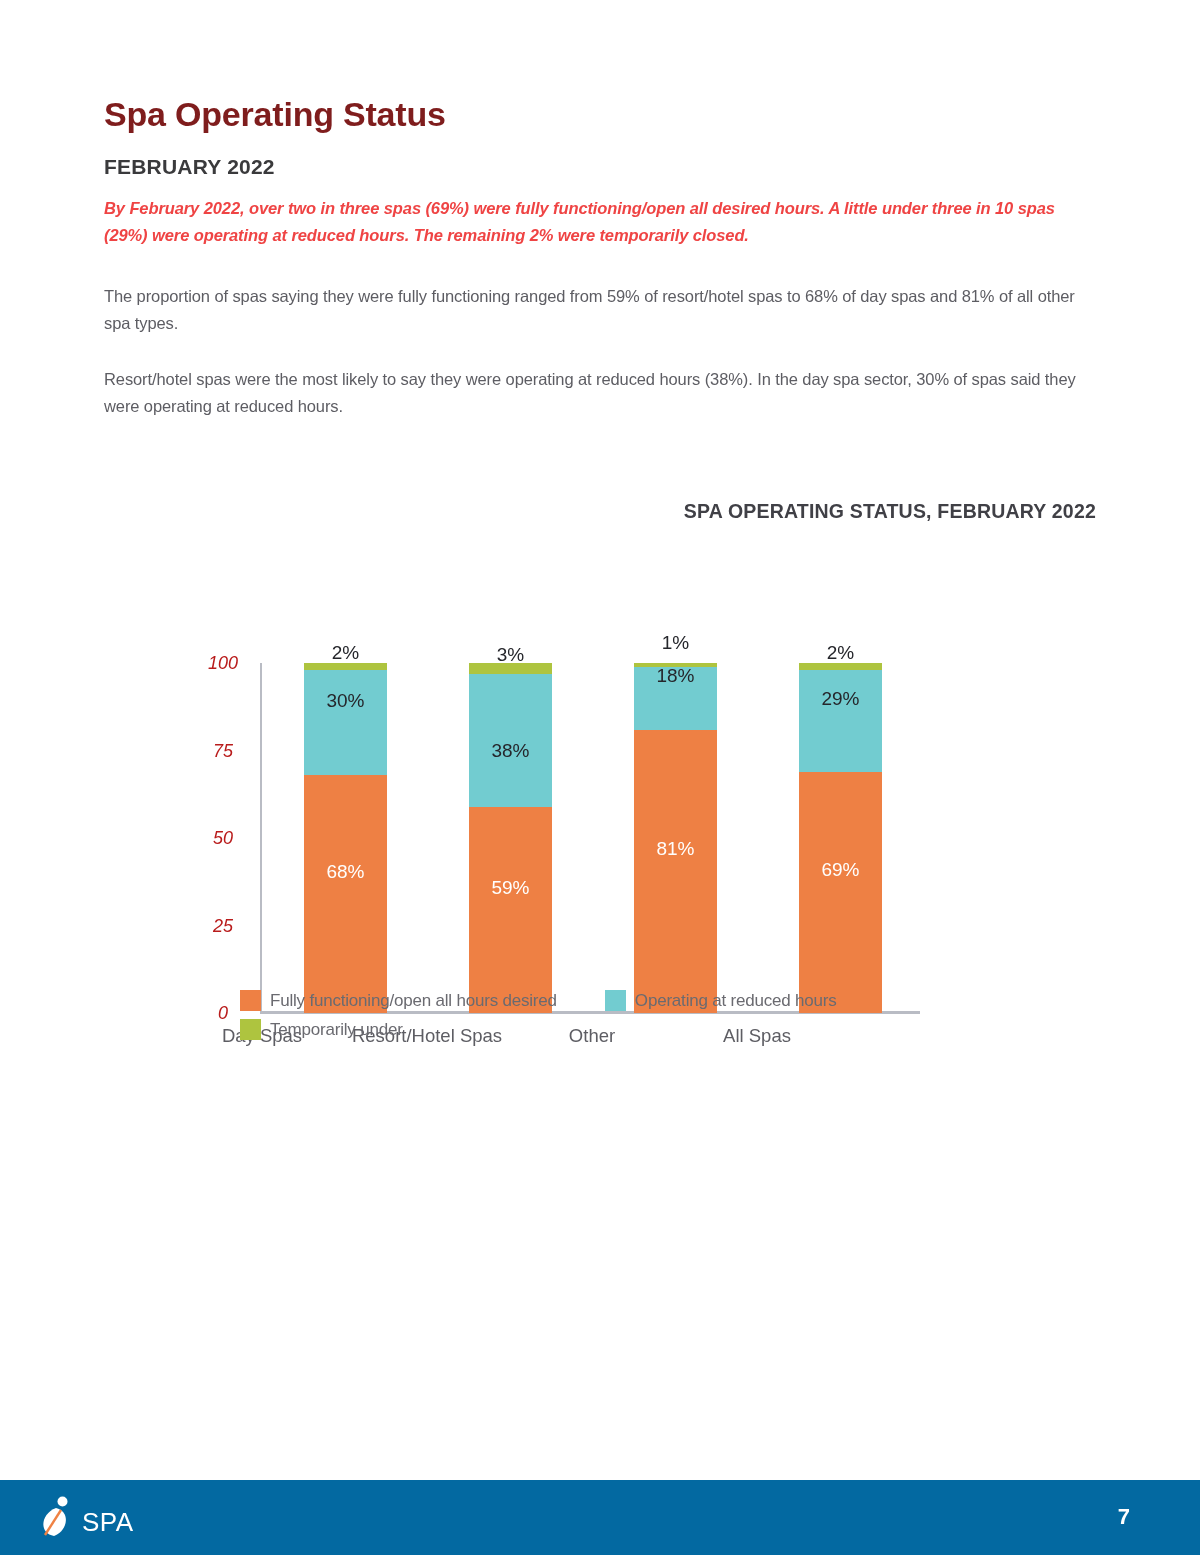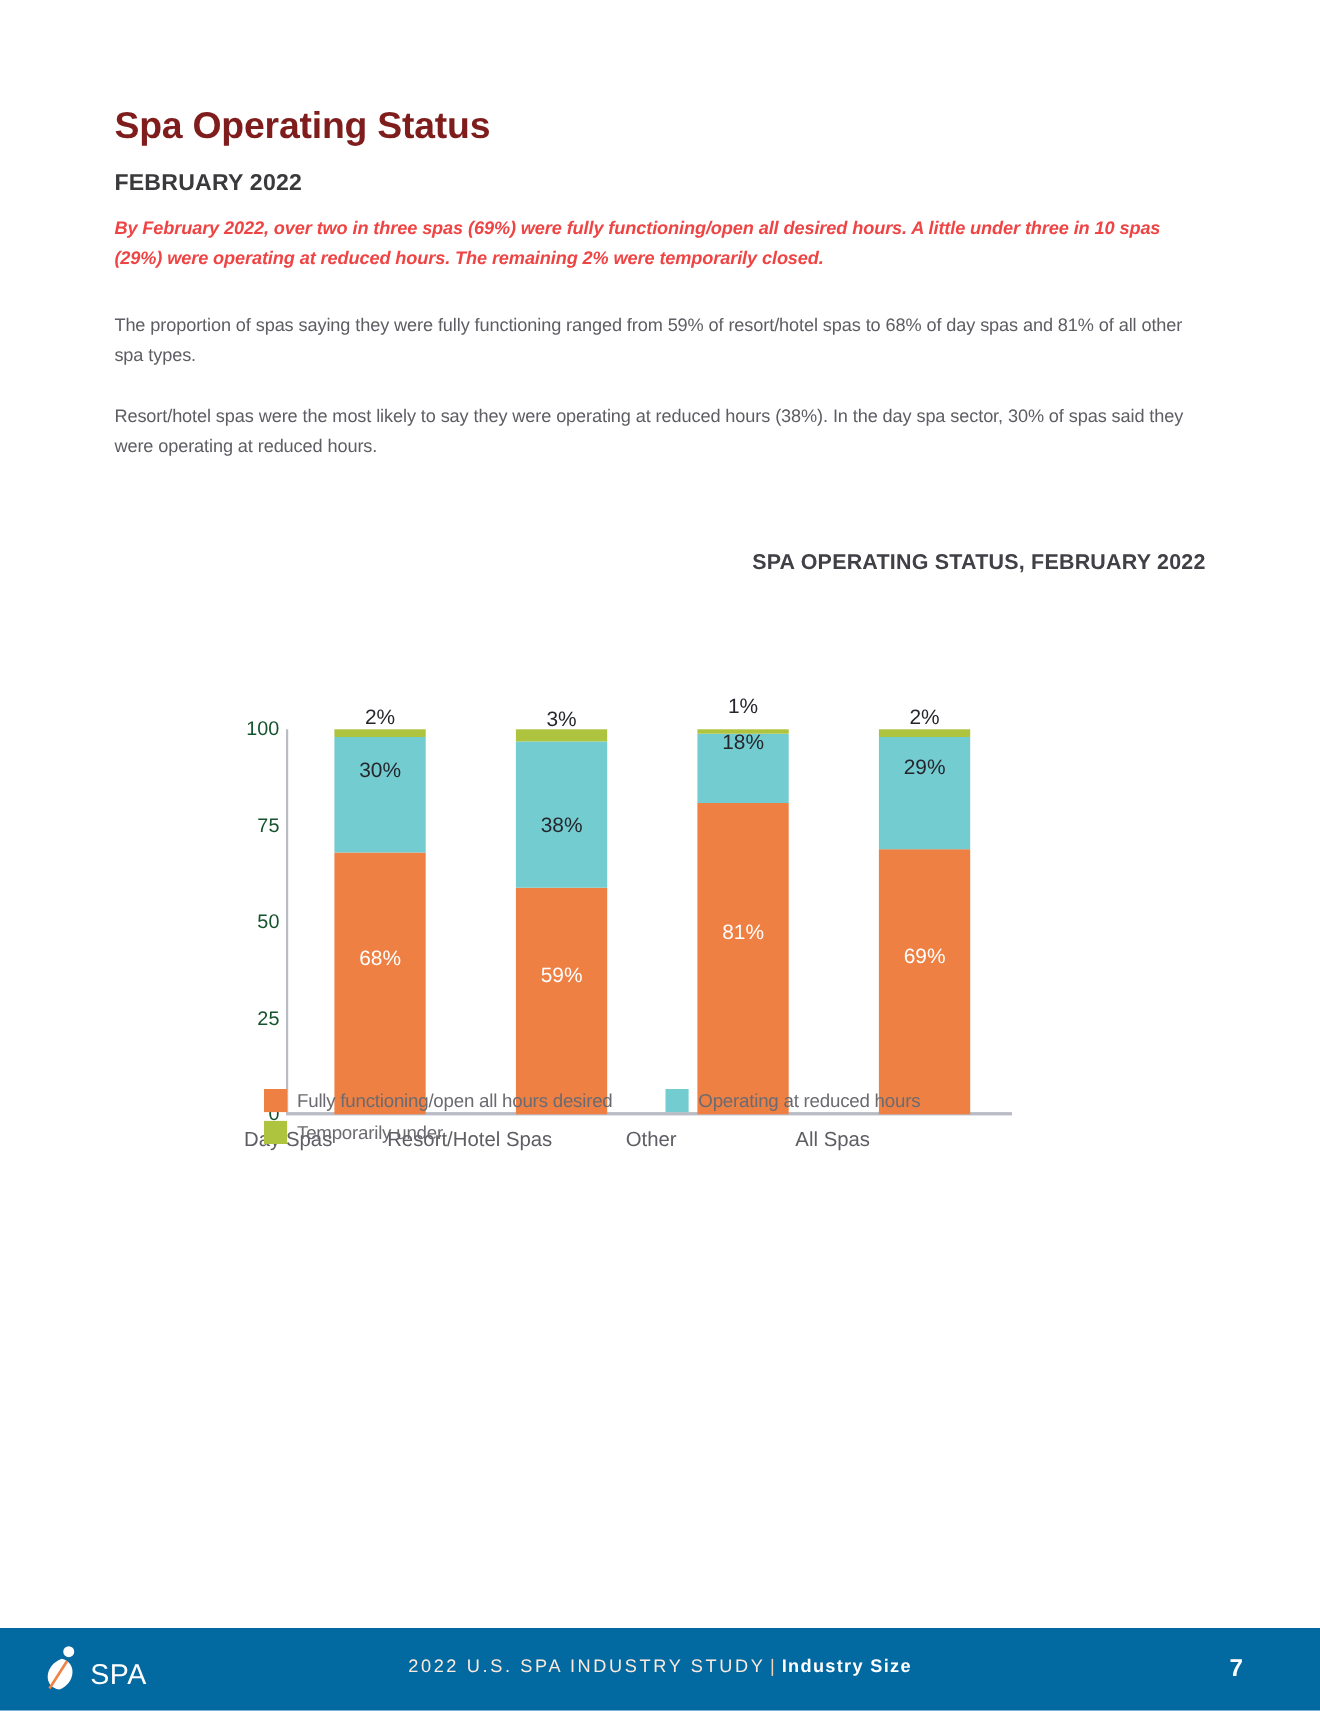--- a/index.html
+++ b/index.html
@@ -90,24 +90,25 @@
     width: 992px;
     height: 420px;
     margin-top: 28px;
   }
 
   
   .ytick {
     position: absolute;
     right: 0;
     width: 62px;
-    text-align: right;
+    text-align: center;
     font-size: 18px;
-    color: #14532d;
+    color: #b91c1c;
     transform: translateY(-50%);
+    font-style: italic;
   }
   .ytick-col {
     position: absolute;
     left: 88px;
     top: 0;
     width: 62px;
     height: 350px;
   }
 
   .axis-line-y {
@@ -345,18 +346,15 @@
 <div class="footer">
   <div class="footer-logo">
     <svg width="120" height="48" viewBox="0 0 120 48">
       <circle cx="32.5" cy="7.5" r="5" fill="#ffffff"></circle>
       <path d="M26 14 C40 17 39 36 24 42 C9 40 10 20 26 14 Z" fill="#ffffff"></path>
       <path d="M31 16 L15 41" stroke="#ef8244" stroke-width="2.4" fill="none"></path>
     </svg>
     <span class="footer-logo-text">SPA</span>
   </div>
 
-  <div class="footer-center">
-    <span>2022 U.S. SPA INDUSTRY STUDY</span><span class="footer-sep">|</span><b>Industry Size</b>
-  </div>
 
   <div class="footer-page">7</div>
 </div>
 
 </body></html>

